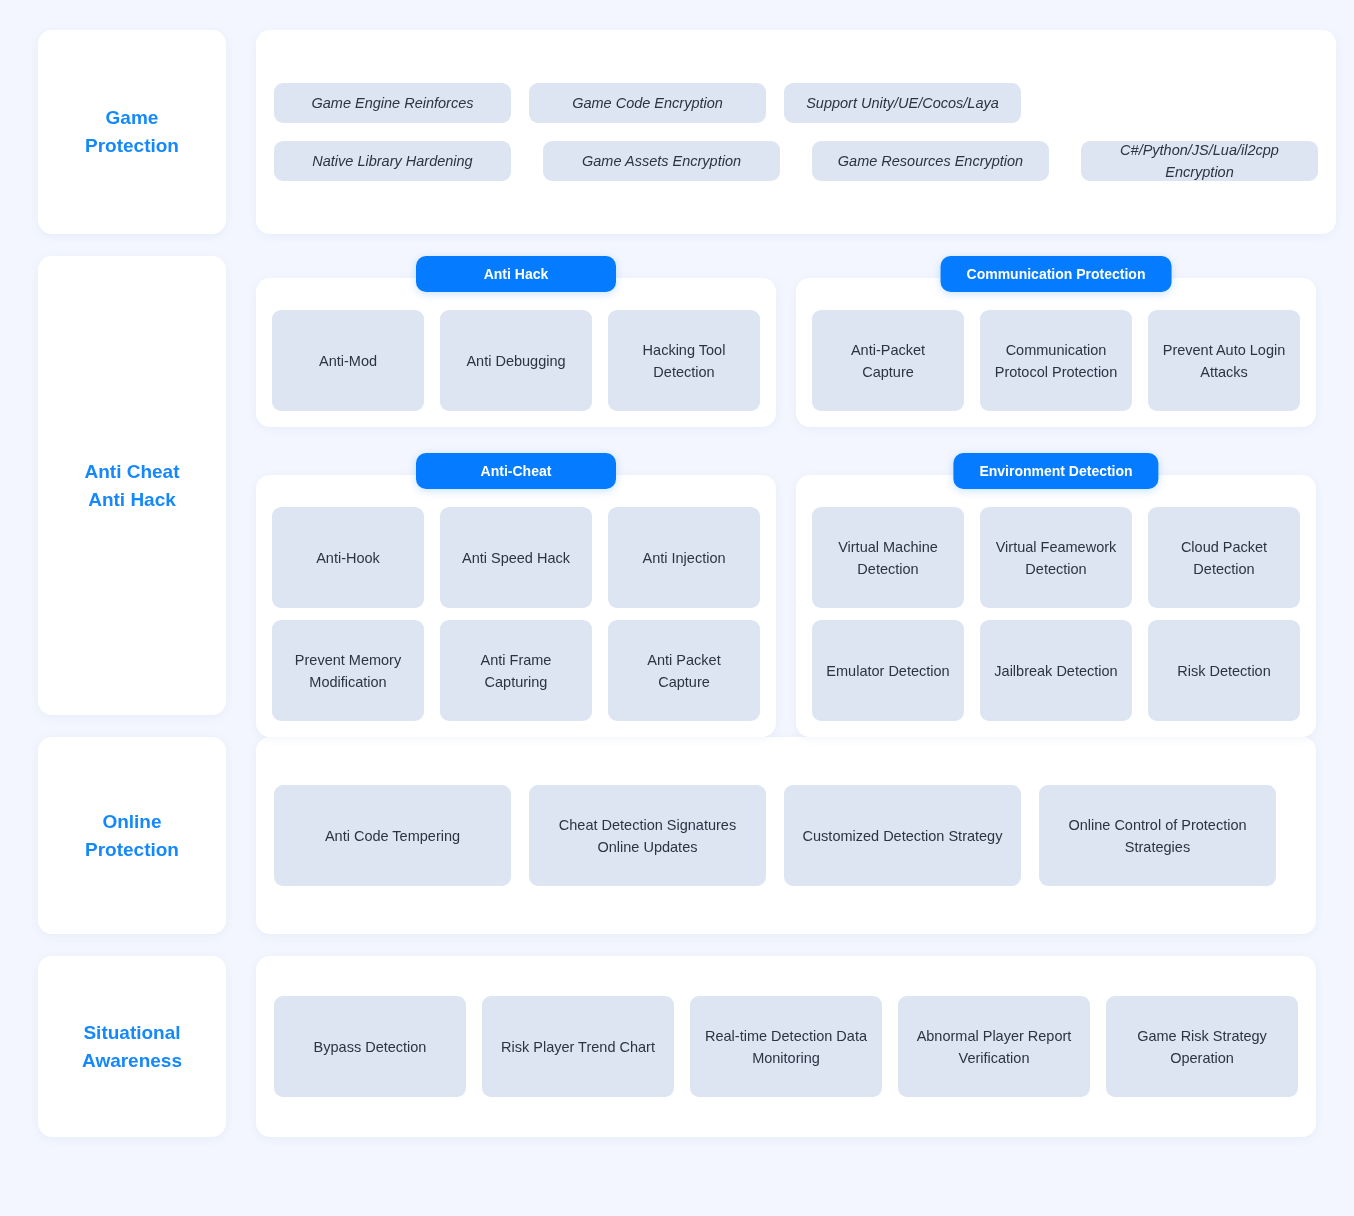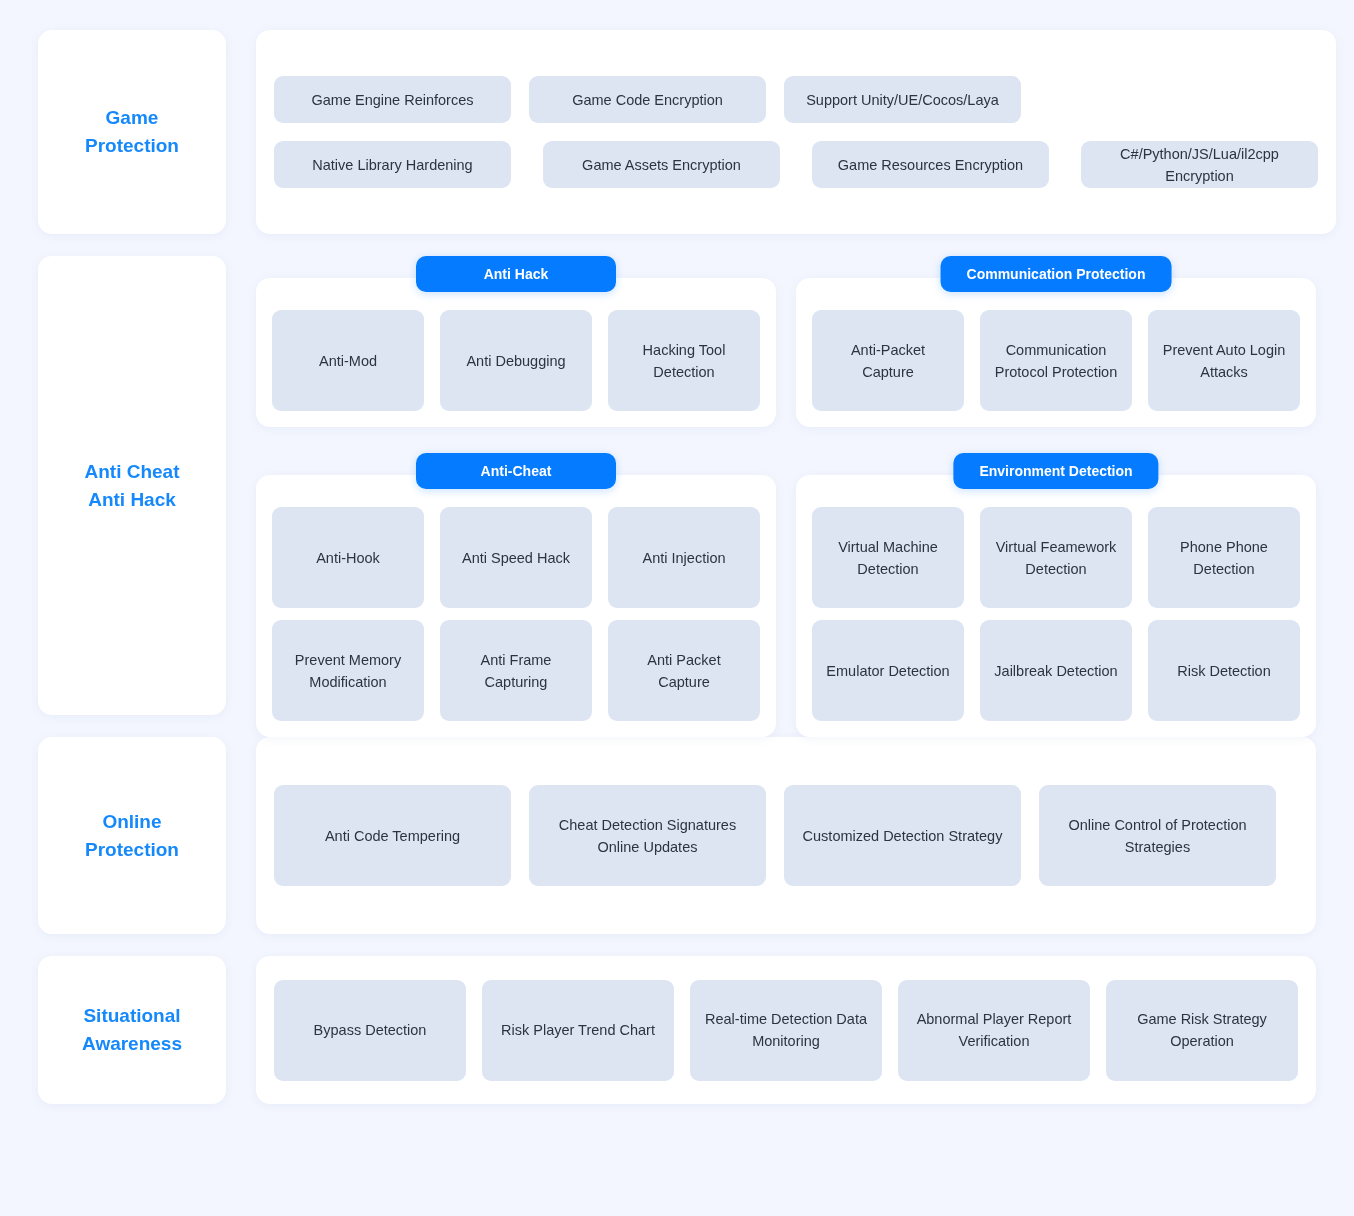--- a/index.html
+++ b/index.html
@@ -68,21 +68,21 @@
     line-height: 22px;
     display: flex;
     align-items: center;
     justify-content: center;
     text-align: center;
     padding: 10px 12px;
   }
 
   
   #game-protection-row { height: 204px; }
-  #game-protection-row .chip { height: 47px; flex: 0 0 237px; }
+  #game-protection-row .chip { height: 40px; flex: 0 0 237px; font-style: italic; }
 
   
   #anticheat-row { height: 459px; }
   #anticheat-row .row-body {
     display: grid;
     grid-template-columns: 1fr 1fr;
     grid-template-rows: 1fr 1fr;
     column-gap: 20px;
     row-gap: 26px;
   }
@@ -118,21 +118,21 @@
   }
   .sub-card .chip-row { gap: 16px; }
   .sub-card .chip-row + .chip-row { margin-top: 12px; }
   .sub-card .chip { flex: 1 1 0; height: 101px; }
 
   
   #online-row { height: 197px; }
   #online-row .chip { height: 101px; flex: 0 0 237px; }
 
   
-  #situational-row { height: 148px; margin-bottom: 0; }
+  #situational-row { height: 181px; margin-bottom: 0; }
   #situational-row .chip-row { gap: 16px; }
   #situational-row .chip { height: 101px; flex: 1 1 0; }
 </style>
 </head>
 <body>
 
 <div class="page">
 
   <div class="row" id="game-protection-row">
     <div class="row-label">
@@ -202,21 +202,21 @@
         </div>
       </div>
 
       <div class="sub-panel">
         <div class="sub-badge">Environment
 Detection</div>
         <div class="sub-card">
           <div class="chip-row">
             <div class="chip">Virtual Machine Detection</div>
             <div class="chip">Virtual Feamework Detection</div>
-            <div class="chip">Phone Phone Detection</div>
+            <div class="chip">Cloud Packet Detection</div>
           </div>
           <div class="chip-row">
             <div class="chip">Emulator Detection</div>
             <div class="chip">Jailbreak Detection</div>
             <div class="chip">Risk Detection</div>
           </div>
         </div>
       </div>
 
     </div>

